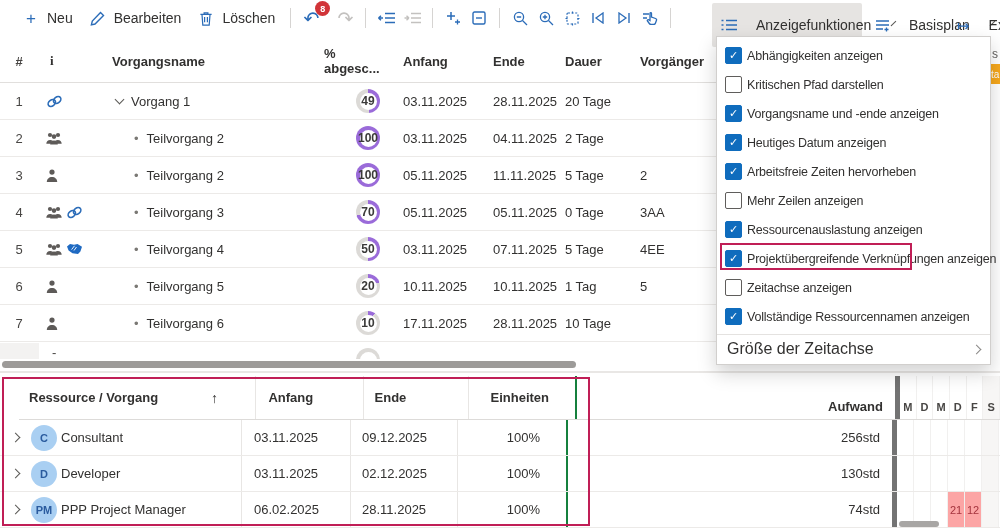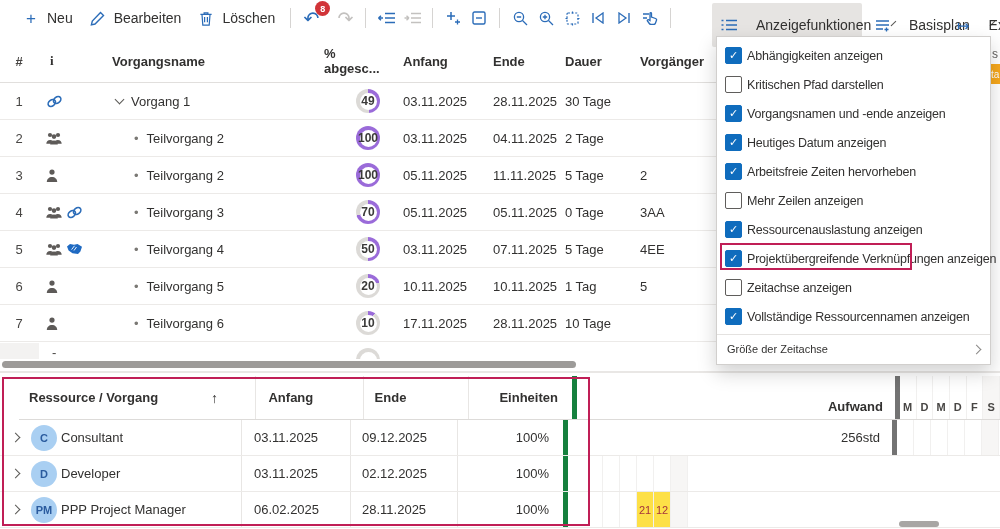--- a/index.html
+++ b/index.html
@@ -45,43 +45,43 @@
   .splitline { position:absolute; left:0; top:371px; width:1000px; height:2px; background:#e9e7e5; }
 
   
   .res-panel { position:absolute; left:0; top:376px; width:1000px; height:153px; background:#fff; font-size:13px; }
   .r-row { display:flex; align-items:center; height:36px; border-bottom:1px solid #eceae8; }
   .r-head { height:44px; font-weight:700; border-bottom:1px solid #dddbd9;margin-left:19px; }
   .rc { height:100%; display:flex; align-items:center; }
   .rc1 { width:242px; border-right:1px solid #e8e6e4; padding-left:10px; position:relative; }
   .rc2 { width:109px; border-right:1px solid #e8e6e4; padding-left:12px; }
   .rc3 { width:107px; border-right:1px solid #e8e6e4; padding-left:11px; }
-  .rc4 { width:110px; border-right:5px solid #15803d; justify-content:flex-end; padding-right:14px; }
+  .rc4 { width:110px; border-right:2px solid #15803d; justify-content:flex-end; padding-right:26px; }
   .rc5 { width:18px; }
   .rc6 { width:311px; border-right:5px solid #737373; justify-content:flex-end; padding-right:12px; }
   .dayc { width:17px; height:100%; border-right:1px solid #f1f0ef; display:flex; align-items:center; justify-content:center; font-size:11px; }
   .dayc.wk { background:#f7f6f5; }
-  .dayc.hot { background:#fde047; color:#a4333d; font-weight:400; }
+  .dayc.hot { background:#fca5a5; color:#a4333d; font-weight:400; }
   .r-head .rc6 { align-items:flex-end; padding-bottom:5px; }
   .r-head .dayc { align-items:flex-end; padding-bottom:6px; font-weight:700; color:#484644; }
   .sort-arrow { position:absolute; left:192px; font-size:14px; color:#323130; font-weight:400; }
   .avatar { width:26px; height:26px; border-radius:50%; background:#a9cff2; color:#2a5b9e; font-size:11px; font-weight:700; display:flex; align-items:center; justify-content:center; margin-left:12px; flex:0 0 auto; }
   .res-name { margin-left:4px; font-weight:400; white-space:nowrap; }
   .exp-chev { margin-left:2px; flex:0 0 auto; }
   .annot { position:absolute; border:2.5px solid #c01e56; pointer-events:none; z-index:60; }
   .hscroll2 { position:absolute; left:899px; top:521px; width:40px; height:6px; border-radius:3px; background:#a8a6a4; z-index:5; }
 
   
   .menu { position:absolute; left:716px; top:36px; width:275px; background:#fff; border:1px solid #d1cfcd; box-shadow:0 8px 18px rgba(0,0,0,.18); z-index:50; padding-top:4px; }
   .m-item { display:flex; align-items:center; height:29px; padding-left:8px; gap:5px; cursor:pointer; font-size:12.5px; letter-spacing:-0.2px; white-space:nowrap; }
   .cb { width:17px; height:17px; border:1px solid #5f5d5b; border-radius:2px; background:#fff; flex:0 0 auto; display:flex; align-items:center; justify-content:center; }
   .cb.on { background:#0f6cbd; border-color:#0f6cbd; color:#fff; font-size:11px; }
   .cb.on::after { content:"\2713"; }
   .m-div { height:1px; background:#e4e2e0; margin:3px 0; }
-  .m-footer { display:flex; align-items:center; height:26px; padding:0 10px 4px 10px; font-size:11px; cursor:pointer; }
+  .m-footer { display:flex; align-items:center; height:26px; padding:0 10px 4px 10px; font-size:16px; cursor:pointer; }
   .m-footer .chev { margin-left:auto; border-color:#8a8886; }
   .menu-annot { position:absolute; left:3px; top:206px; width:192px; height:27px; border:2.5px solid #c01e56; pointer-events:none; }
 
   
   .frag-s { position:absolute; left:992px; top:47px; font-size:12px; color:#605e5c; z-index:1; }
   .frag-orange { position:absolute; left:991px; top:64px; width:9px; height:20px; background:#f7a81c; color:#fff; font-size:10px; display:flex; align-items:center; overflow:hidden; z-index:1; }
   svg { display:block; }
 </style>
 </head>
 <body>
@@ -274,21 +274,21 @@
         <span class="chev" style="margin-left:8px;"></span>
         <span>Vorgang 1</span>
       </div>
       <div class="c-pct">
           <span class="ring" style="--p: 49;">
             <span class="ring-num">49</span>
           </span>
         </div>
       <div class="c-date">03.11.2025</div>
       <div class="c-date">28.11.2025</div>
-      <div class="c-dur">30 Tage</div>
+      <div class="c-dur">20 Tage</div>
       <div class="c-pred"></div>
     </div>
 
     <div class="t-row">
       <div class="c-num">2</div>
       <div class="c-info">
         <span>
             <svg width="16" height="13" viewBox="0 0 16 13" fill="#5d5a58">
               <circle cx="4" cy="3" r="2.1"></circle>
               <circle cx="12" cy="3" r="2.1"></circle>
@@ -512,38 +512,40 @@
     <div class="r-row">
       <div class="rc rc1">
         <span class="chev r exp-chev"></span>
         <span class="avatar">D</span>
         <span class="res-name">Developer</span>
       </div>
       <div class="rc rc2">03.11.2025</div>
       <div class="rc rc3">02.12.2025</div>
       <div class="rc rc4">100%</div>
       <div class="rc rc5"></div>
+      <div class="rc rc6">130std</div>
       <div class="dayc"></div>
       <div class="dayc"></div>
       <div class="dayc"></div>
       <div class="dayc"></div>
       <div class="dayc"></div>
       <div class="dayc wk"></div>
     </div>
 
     <div class="r-row">
       <div class="rc rc1">
         <span class="chev r exp-chev"></span>
         <span class="avatar">PM</span>
         <span class="res-name">PPP Project Manager</span>
       </div>
       <div class="rc rc2">06.02.2025</div>
       <div class="rc rc3">28.11.2025</div>
       <div class="rc rc4">100%</div>
       <div class="rc rc5"></div>
+      <div class="rc rc6">74std</div>
       <div class="dayc"></div>
       <div class="dayc"></div>
       <div class="dayc"></div>
       <div class="dayc hot">21</div>
       <div class="dayc hot">12</div>
       <div class="dayc wk"></div>
     </div>
   </div>
 
   <div class="annot" style="left:2px; top:377px; width:588px; height:149px;"></div>
@@ -558,21 +560,21 @@
     <div class="m-item">
       <span class="cb on"></span>
       <span>Abhängigkeiten anzeigen</span>
     </div>
     <div class="m-item">
       <span class="cb"></span>
       <span>Kritischen Pfad darstellen</span>
     </div>
     <div class="m-item">
       <span class="cb on"></span>
-      <span>Vorgangsnamen und -ende anzeigen</span>
+      <span>Vorgangsname und -ende anzeigen</span>
     </div>
     <div class="m-item">
       <span class="cb on"></span>
       <span>Heutiges Datum anzeigen</span>
     </div>
     <div class="m-item">
       <span class="cb on"></span>
       <span>Arbeitsfreie Zeiten hervorheben</span>
     </div>
     <div class="m-item">

